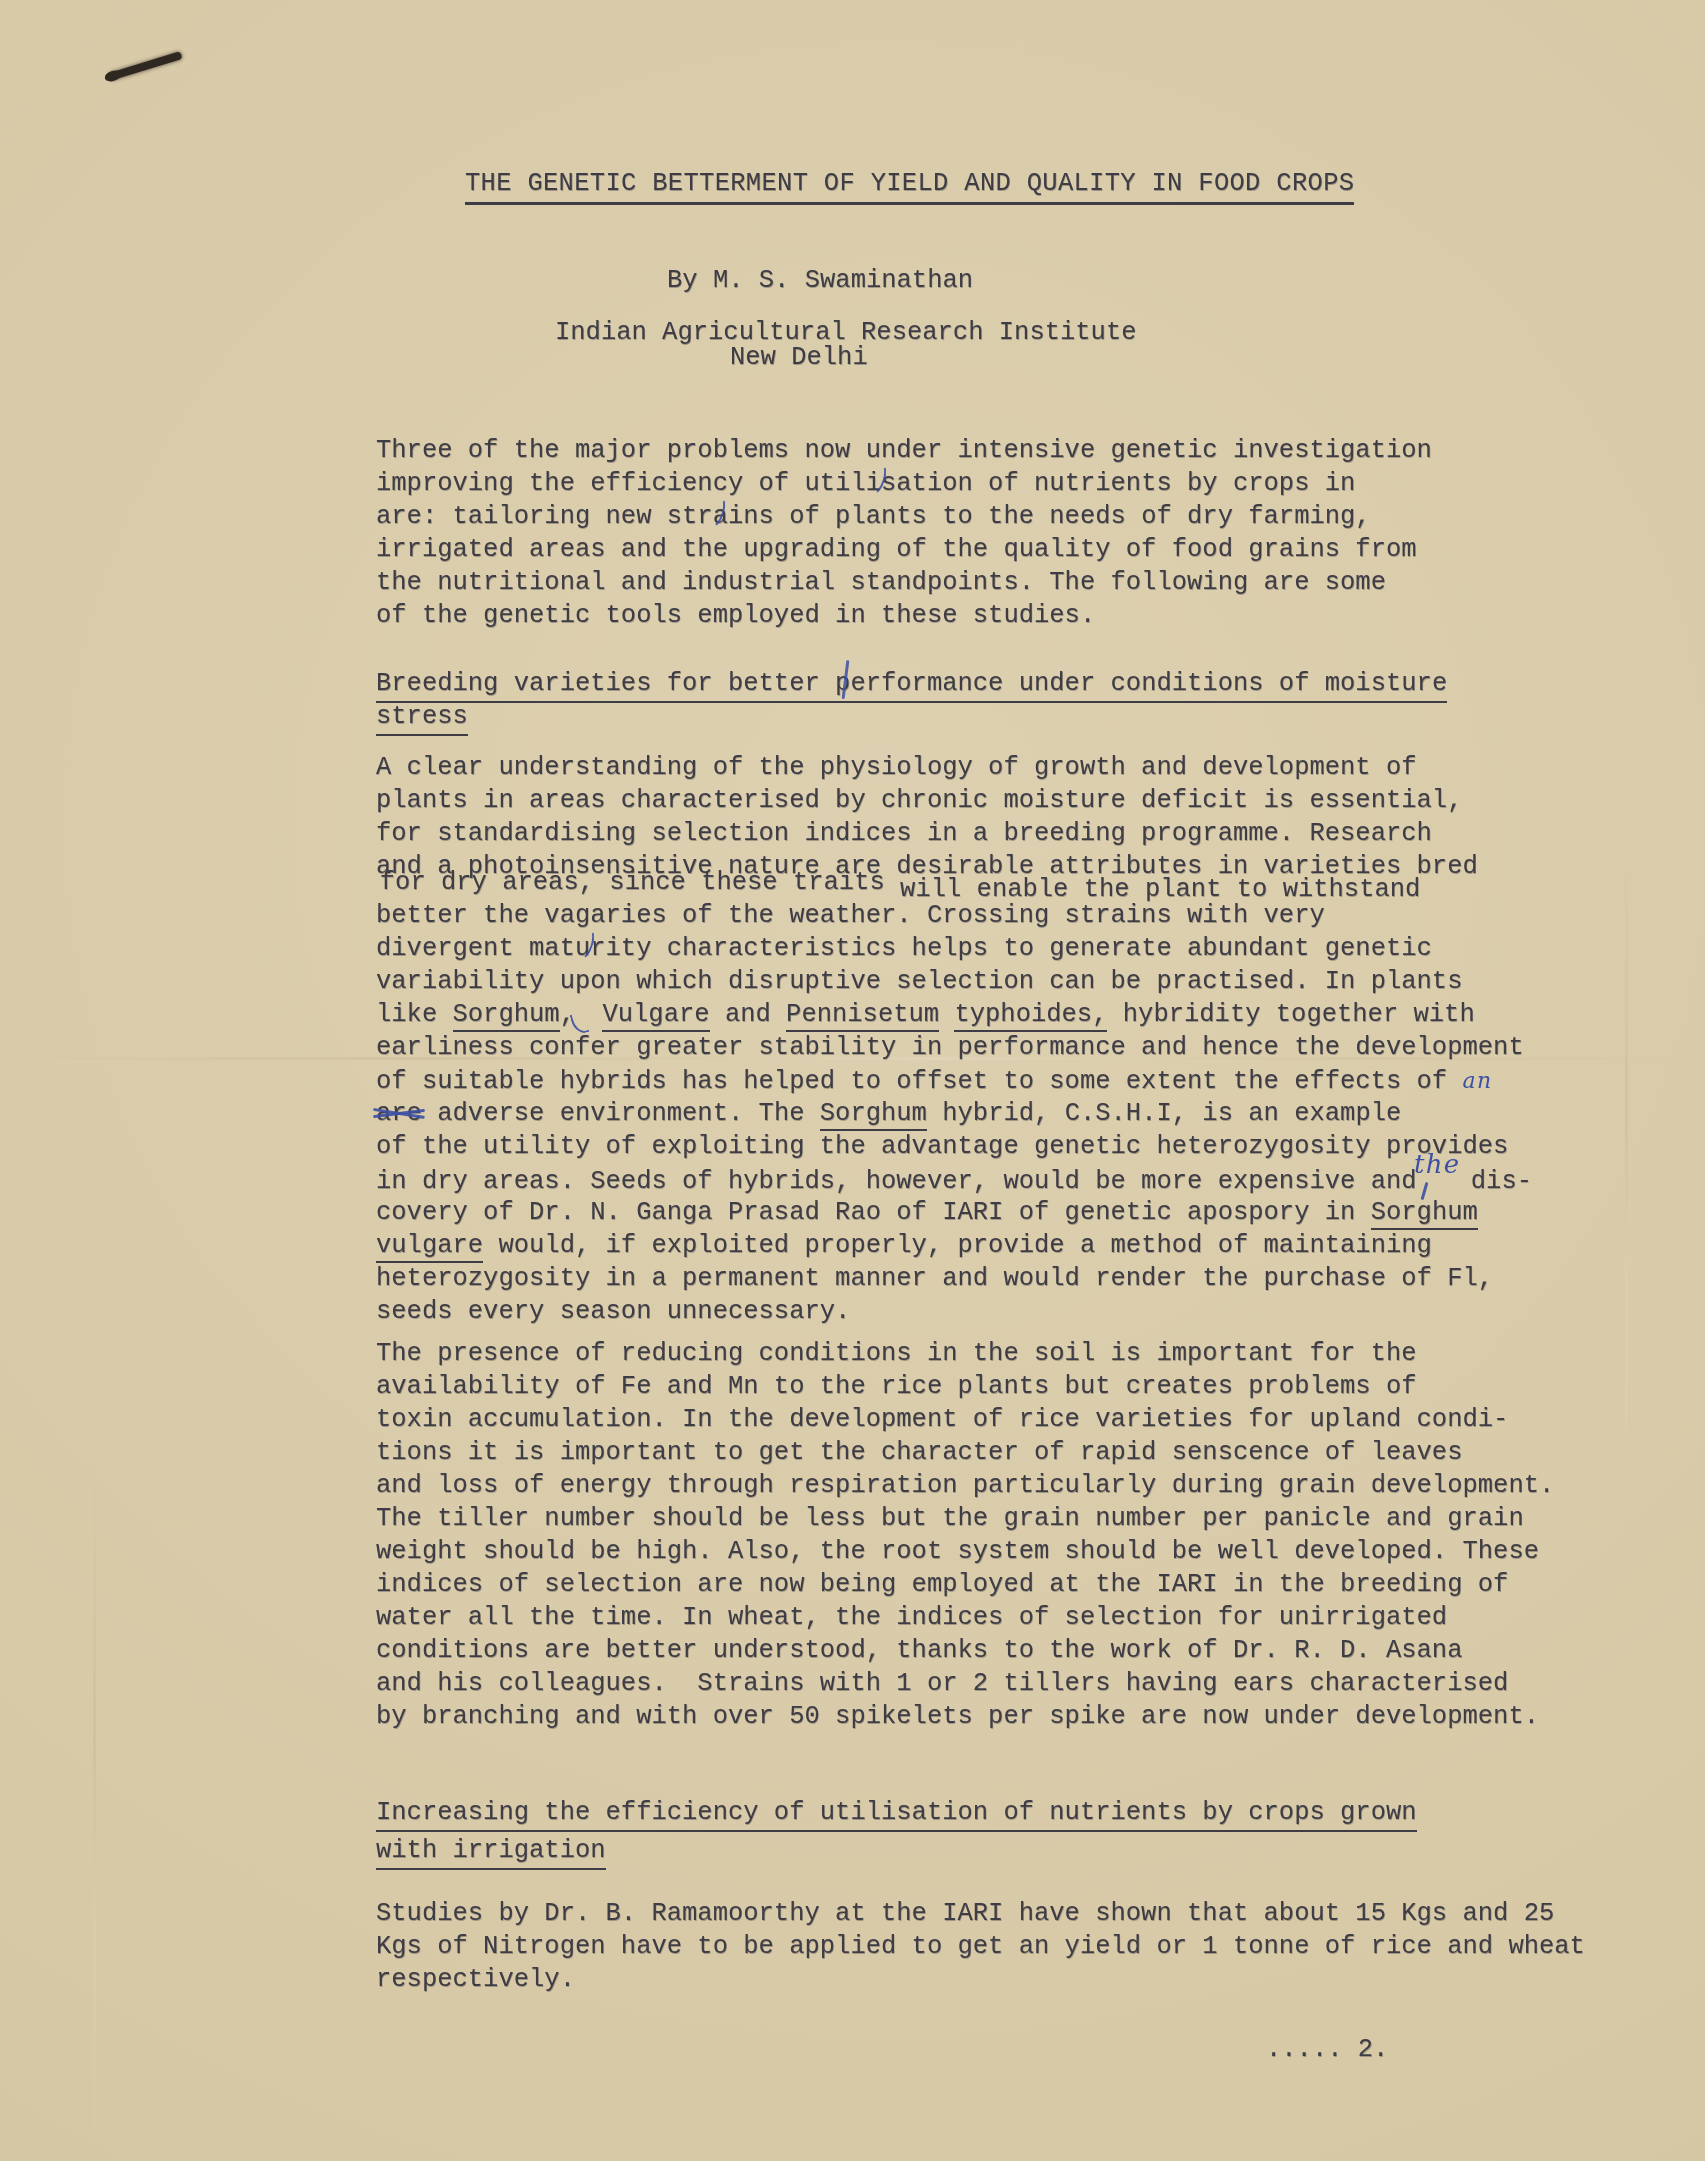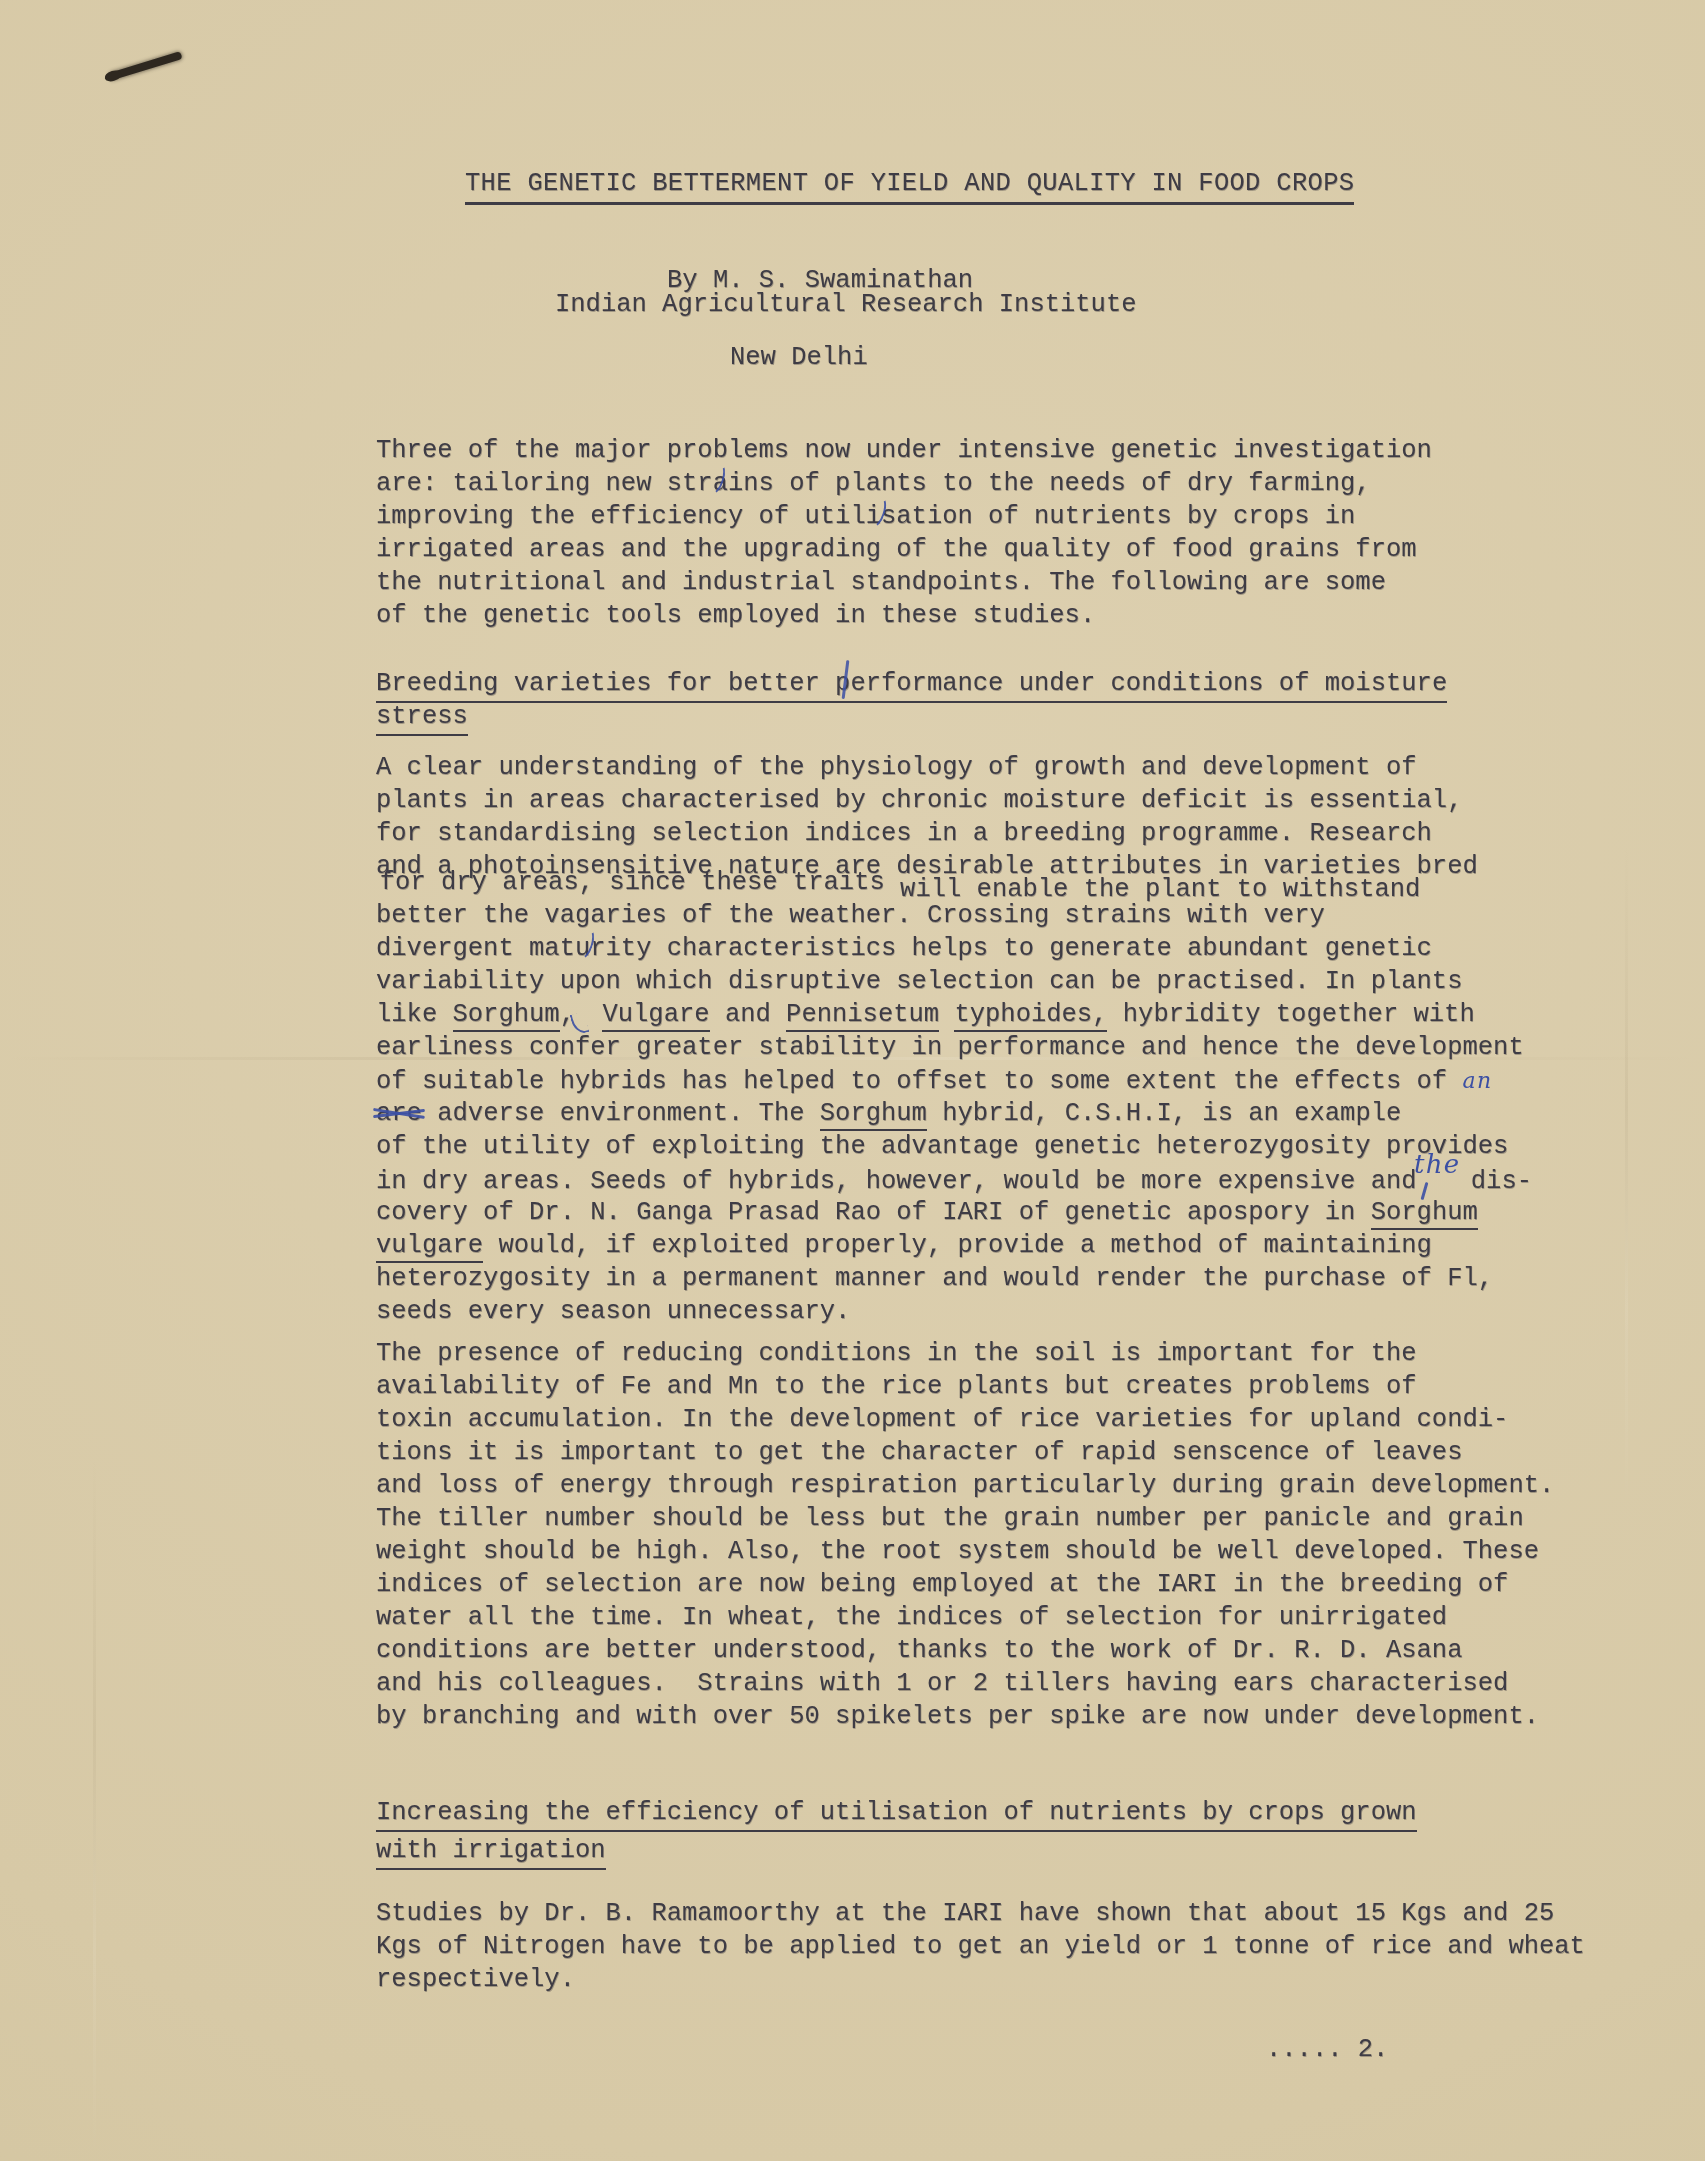--- a/index.html
+++ b/index.html
@@ -44,21 +44,21 @@
 
   .typed{position:absolute;inset:0;}
   
   .doc-title{
     position:absolute;left:465px;top:167px;margin:0;
     font-size:25.5px;font-weight:normal;letter-spacing:0.3px;
     color:var(--ink);text-shadow:0.6px 0.6px 0.6px rgba(40,38,46,.35);
   }
   .doc-title span{border-bottom:3.2px solid var(--ink);padding-bottom:3.8px;}
   .byline{position:absolute;left:667px;top:264px;}
-  .institute{position:absolute;left:555px;top:288px;}
+  .institute{position:absolute;left:555px;top:316px;}
   .city{position:absolute;left:730px;top:341px;}
   .hline{
     font-size:25.5px;white-space:pre;line-height:33px;
     text-shadow:0.6px 0.6px 0.6px rgba(40,38,46,.32);
   }
   
   .block{position:absolute;left:376px;font-size:25.5px;}
   .block .line{
     line-height:33px;height:33px;white-space:pre;
     text-shadow:0.6px 0.6px 0.6px rgba(40,38,46,.32);
@@ -130,22 +130,22 @@
 
   <div class="typed">
     <h1 class="doc-title hline"><span>THE GENETIC BETTERMENT OF YIELD AND QUALITY IN FOOD CROPS</span></h1>
     <div class="byline hline">By M. S. Swaminathan</div>
     <div class="institute hline">Indian Agricultural Research Institute</div>
     <div class="city hline">New Delhi</div>
 
     <div id="blocks-root">
         <div class="block block-0 para">
           <div class="line"><span class="txt">Three of the major problems now under intensive genetic investigation</span></div>
+          <div class="line"><span class="txt">improving the efficiency of </span><span class="txt fix">utilisation</span><span class="txt"> of nutrients by crops in</span></div>
           <div class="line"><span class="txt">are: tailoring new </span><span class="txt fix">strains</span><span class="txt"> of plants to the needs of dry farming,</span></div>
-          <div class="line"><span class="txt">improving the efficiency of </span><span class="txt fix">utilisation</span><span class="txt"> of nutrients by crops in</span></div>
           <div class="line"><span class="txt">irrigated areas and the upgrading of the quality of food grains from</span></div>
           <div class="line"><span class="txt">the nutritional and industrial standpoints. The following are some</span></div>
           <div class="line"><span class="txt">of the genetic tools employed in these studies.</span></div>
         </div>
         <div class="block block-1 heading">
           <div class="line"><span class="txt">Breeding varieties for better </span><span class="squig squig-tall"></span><span class="txt">performance under conditions of moisture</span></div>
           <div class="line"><span class="txt">stress</span></div>
         </div>
         <div class="block block-2 para">
           <div class="line"><span class="txt">A clear understanding of the physiology of growth and development of</span></div>

